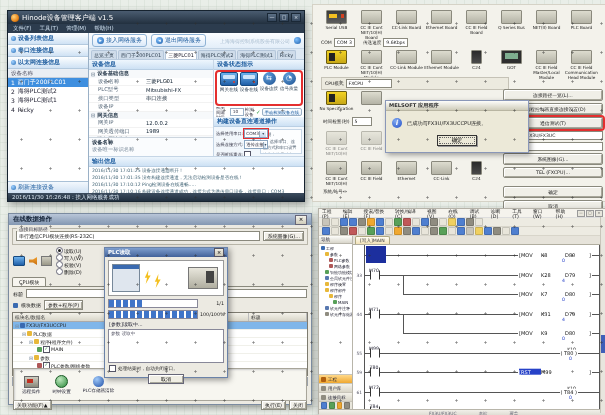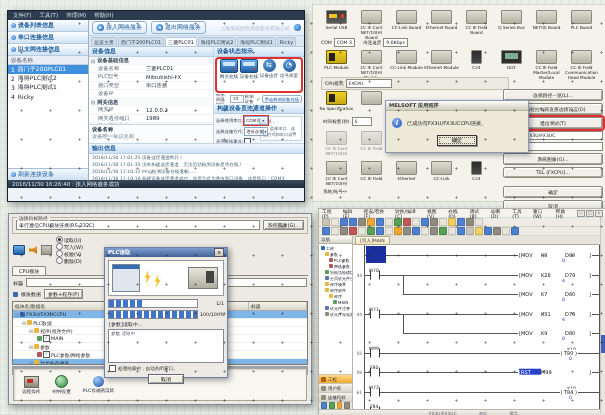--- a/index.html
+++ b/index.html
@@ -239,20 +239,29 @@
   .br-thumb{position:absolute;left:0;right:0;background:#3f5fb8;}
   .br-status{height:7px;background:linear-gradient(#f2f0ea,#d8d5ca);border-top:1px solid #b8b5aa;display:flex;
     gap:22px;font-size:4.4px;color:#667;align-items:center;padding:0 10px 0 110px;}
 </style>
 </head>
 <body>
 
 <div class="canvas">
 
   <div class="win tl">
+    <div class="tl-titlebar">
+      <span class="tl-logo"></span>
+      <span>Hinode设备管理客户端 v1.5</span>
+      <span class="tl-winbtns">
+          <span>—</span>
+          <span>□</span>
+          <span>×</span>
+        </span>
+    </div>
     <div class="tl-menubar" id="tl-menus">
         <span>文件(F)</span>
         <span>工具(T)</span>
         <span>管理(M)</span>
         <span>帮助(H)</span>
       </div>
     <div class="tl-body">
       <div class="tl-sidebar">
         <div id="tl-sections">
             <div class="tl-side-sec">
@@ -588,20 +597,24 @@
       <div class="msg-title">MELSOFT 应用程序</div>
       <div class="msg-body">
         <span class="msg-i">i</span>
         <span>已成功与FX3U/FX3UCCPU连接。</span>
       </div>
       <button class="msg-ok">确定</button>
     </div>
   </div>
 
   <div class="win bl">
+    <div class="bl-title">
+      <span>在线数据操作</span>
+      <span class="bl-close">×</span>
+    </div>
     <div class="bl-path">
       <span class="lbl">连接目标路径</span>
       <span class="pathbox">串行通信CPU模块连接(RS-232C)</span>
       <span class="btn3d">系统图像(G)...</span>
     </div>
     <div class="bl-radios">
       <span class="mon-ic"></span>
       <span class="spk-ic"></span>
       <span class="plc-ic"></span>
       <span id="bl-radios">

